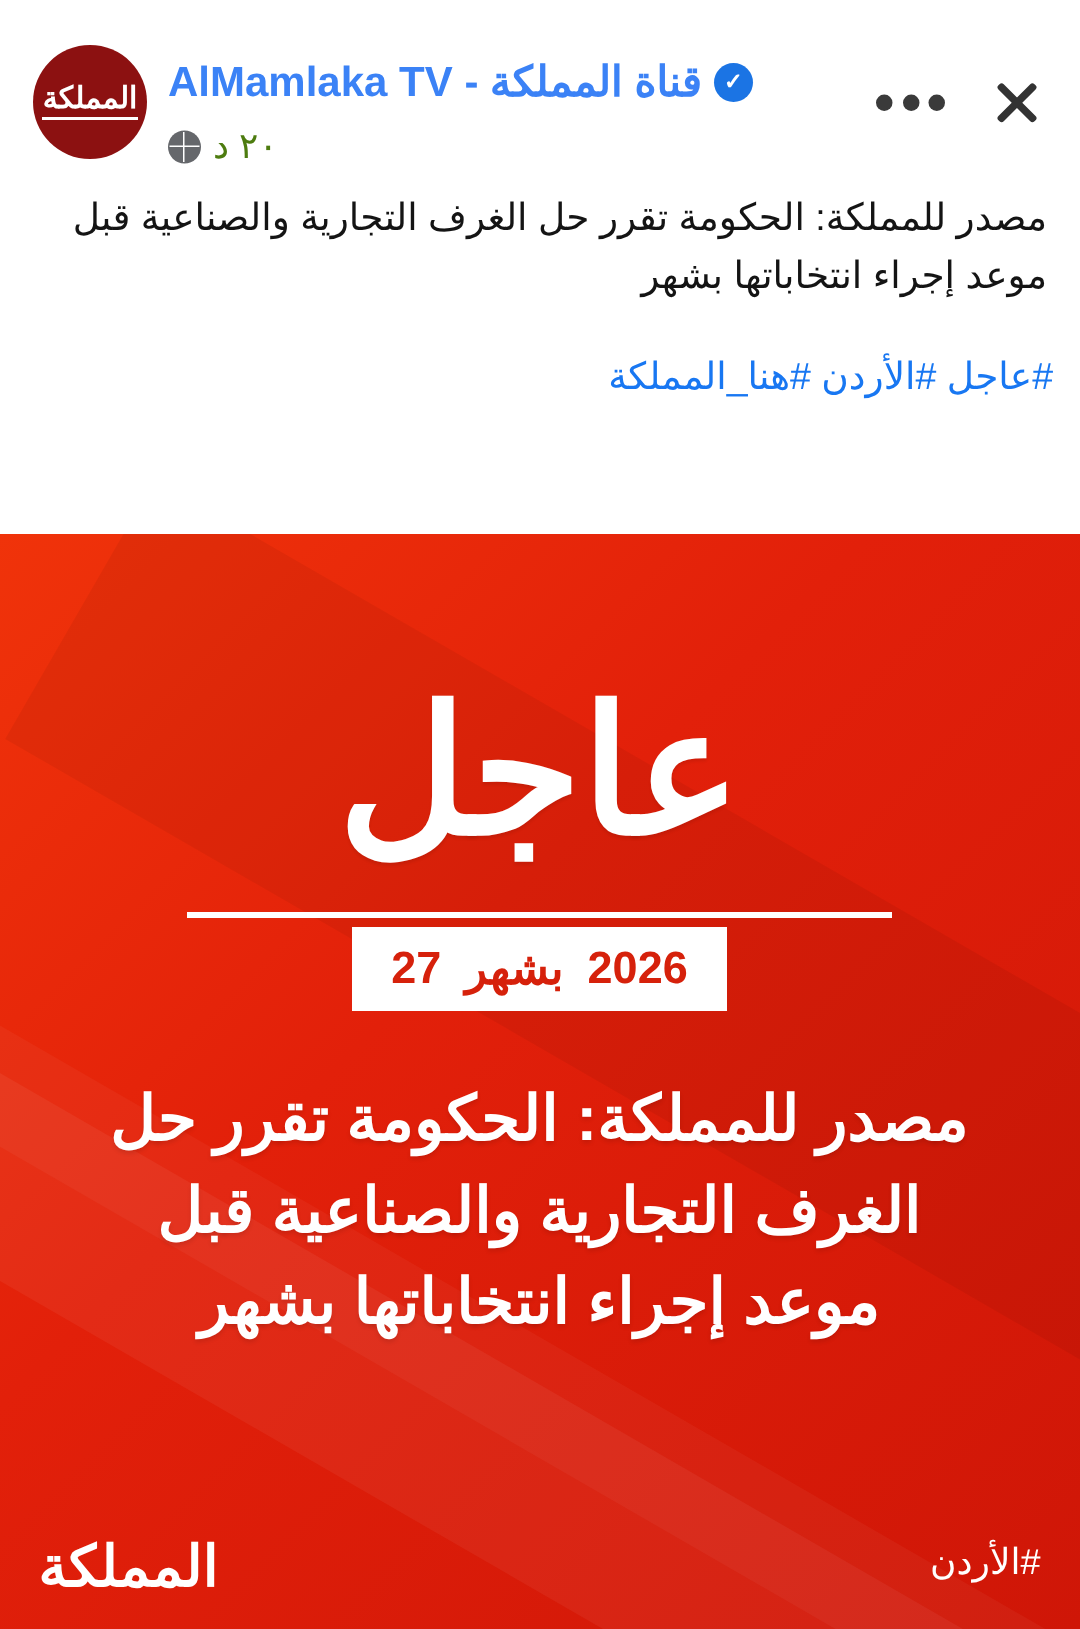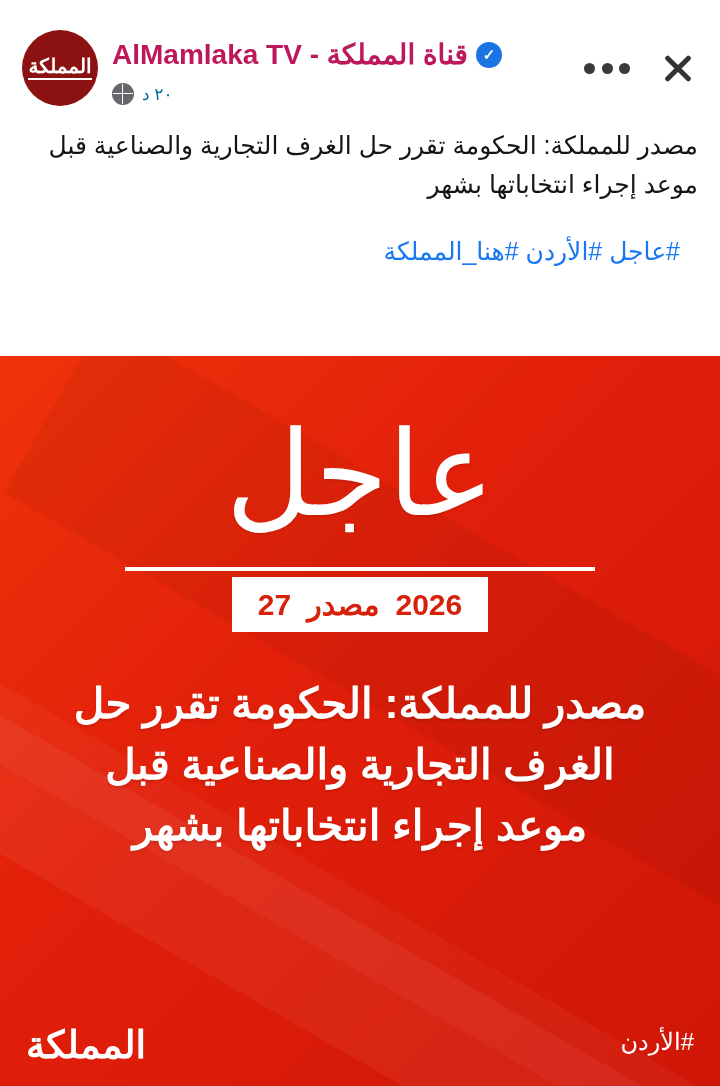--- a/index.html
+++ b/index.html
@@ -109,21 +109,21 @@
     display: flex;
     flex-direction: row;
     align-items: center;
     gap: 8px;
     direction: rtl;
   }
 
   .page-name {
     font-size: 28px;
     font-weight: bold;
-    color: #be185d;
+    color: #3b82f6;
     letter-spacing: 0;
     white-space: nowrap;
   }
 
   .verified-badge {
     width: 26px;
     height: 26px;
     border-radius: 50%;
     background: #1b74e4;
     color: #fff;
@@ -137,22 +137,22 @@
   .meta-line {
     display: flex;
     flex-direction: row;
     align-items: center;
     gap: 8px;
     margin-top: 12px;
     justify-content: flex-end;
   }
 
   .meta-time {
-    font-size: 17px;
-    color: #0369a1;
+    font-size: 24px;
+    color: #4d7c0f;
     text-align: right;
   }
 
   .globe-icon {
     width: 22px;
     height: 22px;
     border-radius: 50%;
     background: #65676b;
     position: relative;
     flex: none;
@@ -201,21 +201,21 @@
   .post-text {
     padding: 16px 22px 0 22px;
     font-size: 25px;
     line-height: 1.55;
     color: #141414;
     text-align: right;
     direction: rtl;
   }
 
   .post-tags {
-    padding: 30px 40px 0 22px;
+    padding: 30px 18px 0 22px;
     font-size: 25px;
     color: #1877f2;
     text-align: right;
     direction: rtl;
     line-height: 1.4;
   }
 
   
   .banner {
     position: relative;
@@ -242,23 +242,23 @@
     z-index: 2;
     width: 100%;
     display: flex;
     flex-direction: column;
     align-items: center;
   }
 
   .urgent-word {
     color: #ffffff;
     font-size: 118px;
-    font-weight: normal;
+    font-weight: bold;
     line-height: 1;
-    margin-top: 59px;
+    margin-top: 100px;
     letter-spacing: 2px;
     direction: rtl;
     text-shadow: 0 2px 2px rgba(0,0,0,0.08);
     text-align: center;
   }
 
   .date-row {
     margin-top: 26px;
     width: 470px;
     position: relative;
@@ -390,21 +390,21 @@
     <div class="banner-stripe stripe-c"></div>
     <div class="banner-stripe stripe-d"></div>
 
     <div class="banner-inner">
       <div class="urgent-word">عاجل</div>
 
       <div class="date-row">
         <div class="date-rule"></div>
         <div class="date-chip">
           <span>27</span>
-          <span>مصدر</span>
+          <span>بشهر</span>
           <span>2026</span>
         </div>
       </div>
 
       <div class="headline">مصدر للمملكة: الحكومة تقرر حل الغرف التجارية والصناعية قبل موعد إجراء انتخاباتها بشهر</div>
     </div>
 
     <div class="banner-footer">
       <div class="footer-hashtag">#الأردن</div>
       <div class="footer-brand">

